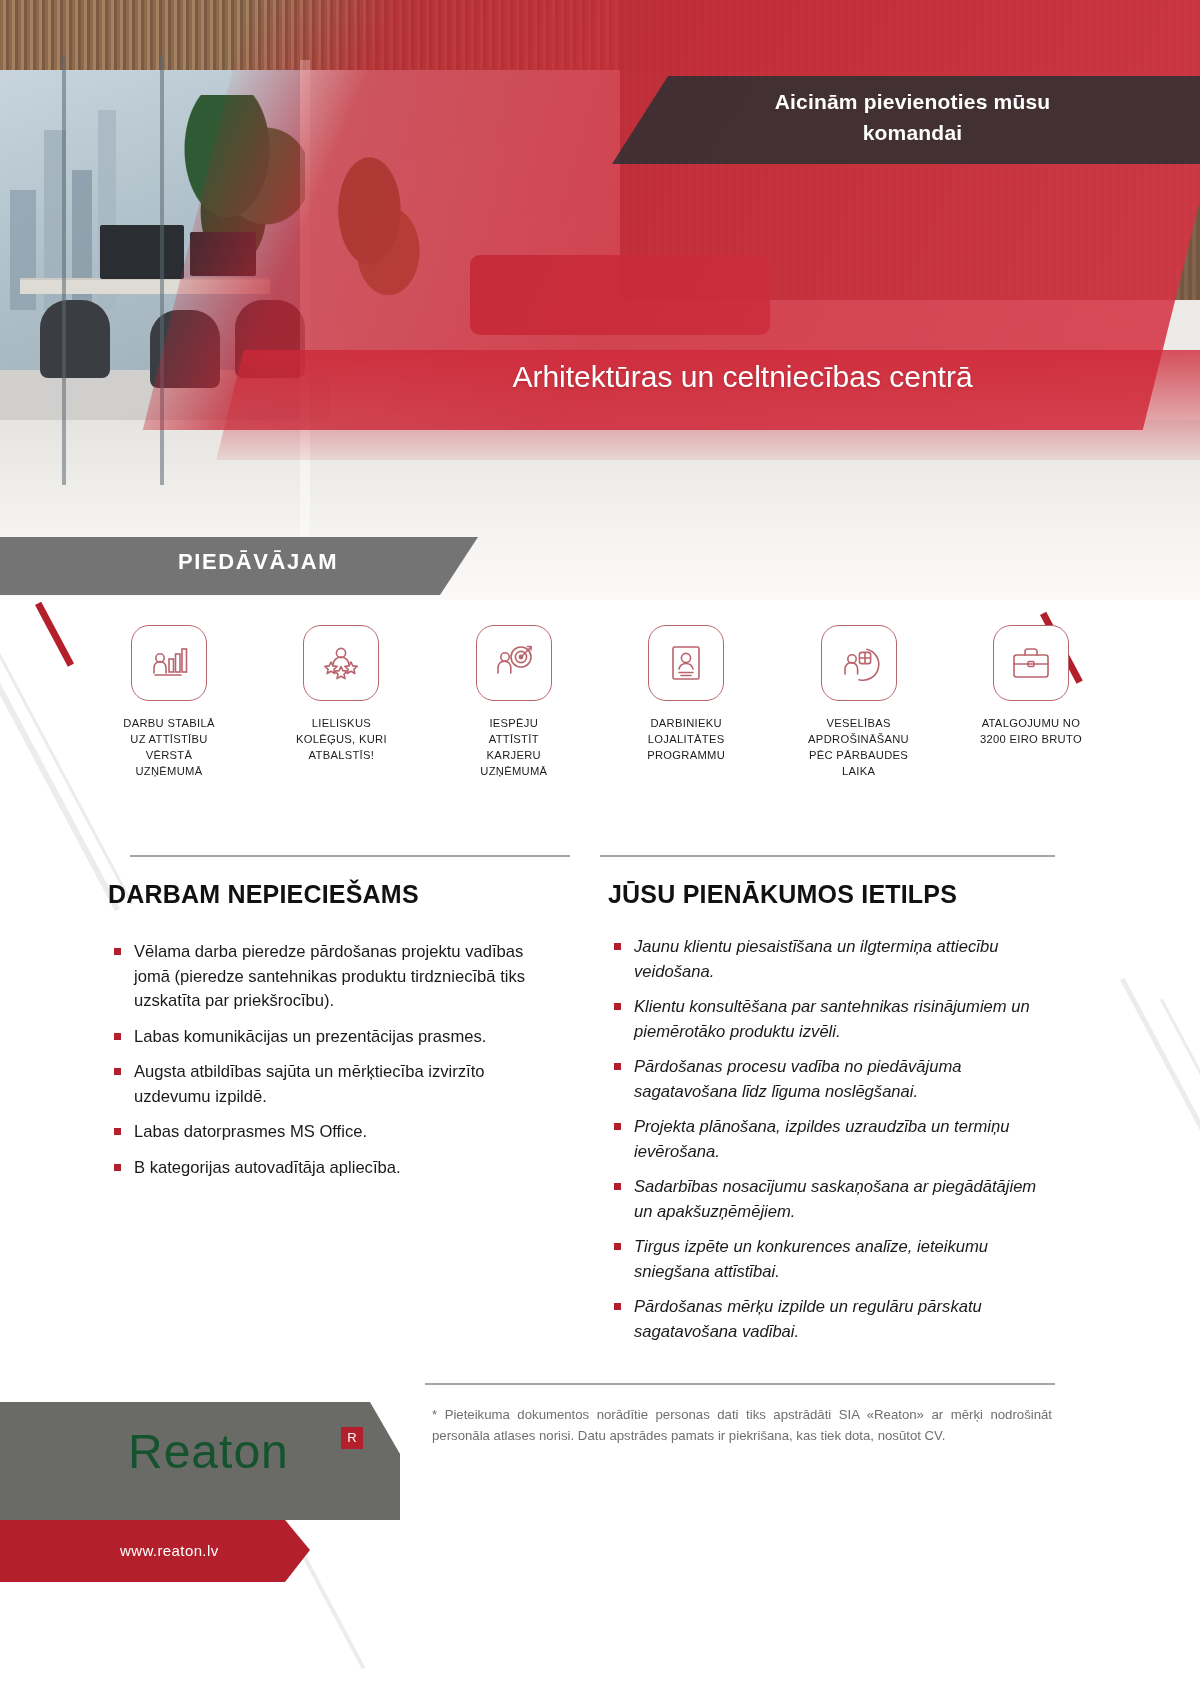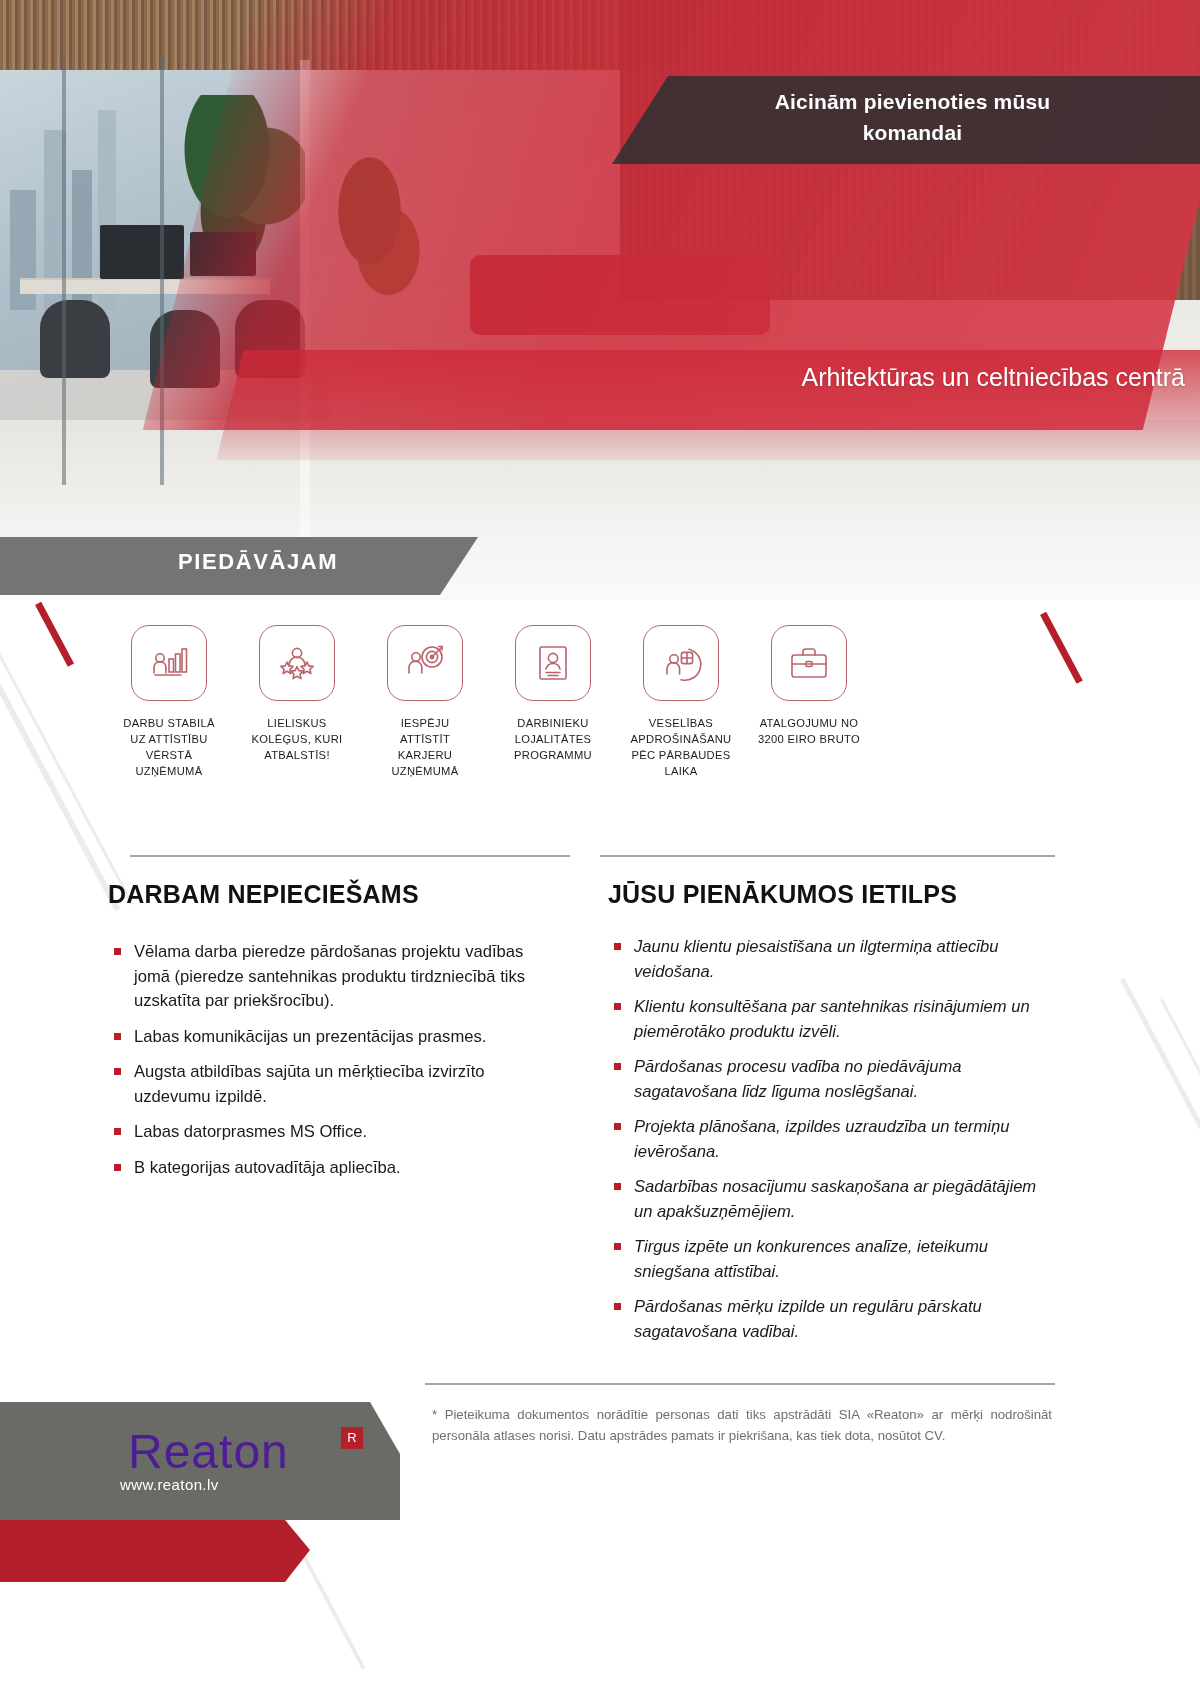--- a/index.html
+++ b/index.html
@@ -112,21 +112,21 @@
   .hero-title {
     position:absolute; left:300px; top:172px; width:885px;
     text-align:right; color:#ffffff;
     font-size:53px; font-weight:bold; line-height:64px;
     letter-spacing:.5px;
     text-shadow:0 1px 3px rgba(0,0,0,.18);
   }
   .hero-title span { display:block; }
   .hero-sub {
     position:absolute; left:300px; top:360px; width:885px;
-    text-align:right; color:#ffffff; font-size:25px; line-height:34px;
+    text-align:center; color:#ffffff; font-size:30px; line-height:34px;
     text-shadow:0 1px 3px rgba(0,0,0,.18);
   }
 
   
   .offer-band {
     position:absolute; left:0; top:537px; width:478px; height:58px;
     background:#747474;
     clip-path:polygon(0 0, 478px 0, 440px 58px, 0 58px);
   }
   .offer-band-label {
@@ -140,21 +140,21 @@
     transform-origin:top left; opacity:.7;
   }
   .diag-red {
     position:absolute; background:#b31f2b; transform:rotate(-28deg);
     transform-origin:top left;
   }
 
   
   .benefits {
     position:absolute; left:105px; top:625px; width:990px; height:190px;
-    display:flex; align-items:flex-start;
+    display:flex; justify-content:space-between; align-items:flex-start;
   }
   .benefit { width:128px; display:flex; flex-direction:column; align-items:center; }
   .benefit-icon {
     width:76px; height:76px; border:1.6px solid #b9646c; border-radius:18px;
     display:flex; align-items:center; justify-content:center;
     background:#ffffff;
   }
   .benefit-icon svg { display:block; }
   .benefit-label {
     margin-top:14px; text-align:center; color:#1c1c1c;
@@ -194,34 +194,34 @@
   .footer-rule {
     position:absolute; left:425px; top:1383px; width:630px; height:2px; background:#a6a6a6;
   }
   .footer-logo {
     position:absolute; left:0; top:1402px; width:400px; height:118px;
     background:#6a6a67;
     clip-path:polygon(0 0, 370px 0, 400px 52px, 400px 118px, 0 118px);
   }
   .footer-logo-text {
     position:absolute; left:128px; top:1424px;
-    color:#4c1d95; font-size:48px; font-weight:normal; letter-spacing:1px;
+    color:#14532d; font-size:48px; font-weight:normal; letter-spacing:1px;
   }
   .footer-logo-r {
     position:absolute; left:341px; top:1427px;
     width:22px; height:22px; background:#b3202c; color:#ffffff;
     font-size:13px; text-align:center; line-height:22px;
   }
   .footer-url-bar {
     position:absolute; left:0; top:1520px; width:310px; height:62px;
     background:#b3202c;
     clip-path:polygon(0 0, 285px 0, 310px 30px, 285px 62px, 0 62px);
   }
   .footer-url {
-    position:absolute; left:120px; top:1476px;
+    position:absolute; left:120px; top:1542px;
     color:#ffffff; font-size:15px; letter-spacing:.4px;
   }
   .footer-note {
     position:absolute; left:432px; top:1405px; width:620px;
     color:#6f6f6f; font-size:13.2px; line-height:20.5px; text-align:justify;
   }
   .footer-note p { margin-bottom:9px; }
 </style>
 </head>
 <body>

